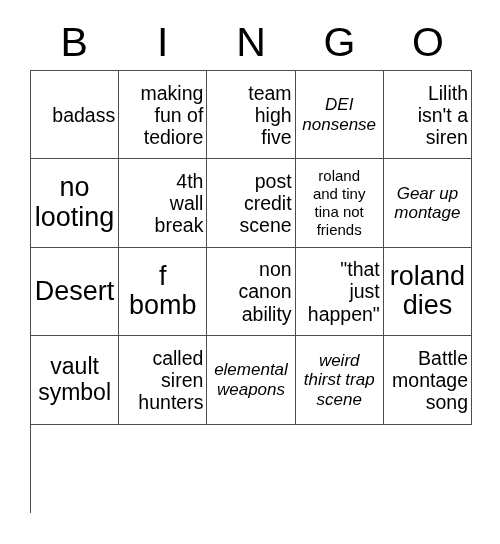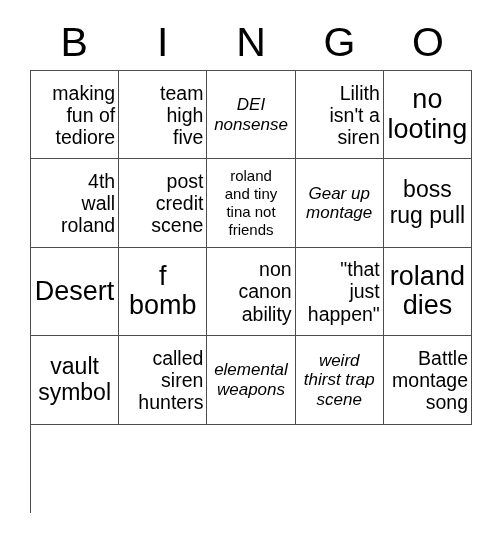--- a/index.html
+++ b/index.html
@@ -95,20 +95,23 @@
   <div id="header-row">
     <div class="header-letter">B</div>
     <div class="header-letter">I</div>
     <div class="header-letter">N</div>
     <div class="header-letter">G</div>
     <div class="header-letter">O</div>
   </div>
 
   <div id="grid">
     <div class="cell fs-m">
+        <span class="cell-text">badass</span>
+      </div>
+    <div class="cell fs-m">
         <span class="cell-text">making
 fun of
 tediore</span>
       </div>
     <div class="cell fs-m">
         <span class="cell-text">team
 high
 five</span>
       </div>
     <div class="cell fs-s">
@@ -121,42 +124,38 @@
 siren</span>
       </div>
 
     <div class="cell fs-xl">
         <span class="cell-text">no
 looting</span>
       </div>
     <div class="cell fs-m">
         <span class="cell-text">4th
 wall
-roland</span>
+break</span>
       </div>
     <div class="cell fs-m">
         <span class="cell-text">post
 credit
 scene</span>
       </div>
     <div class="cell fs-xs">
         <span class="cell-text">roland
 and tiny
 tina not
 friends</span>
       </div>
 
     <div class="cell fs-s">
         <span class="cell-text">Gear up
 montage</span>
       </div>
-    <div class="cell fs-l">
-        <span class="cell-text">boss
-rug pull</span>
-      </div>
     <div class="cell fs-xl">
         <span class="cell-text">Desert</span>
       </div>
     <div class="cell fs-xl">
         <span class="cell-text">f
 bomb</span>
       </div>
 
     <div class="cell fs-m">
         <span class="cell-text">non

